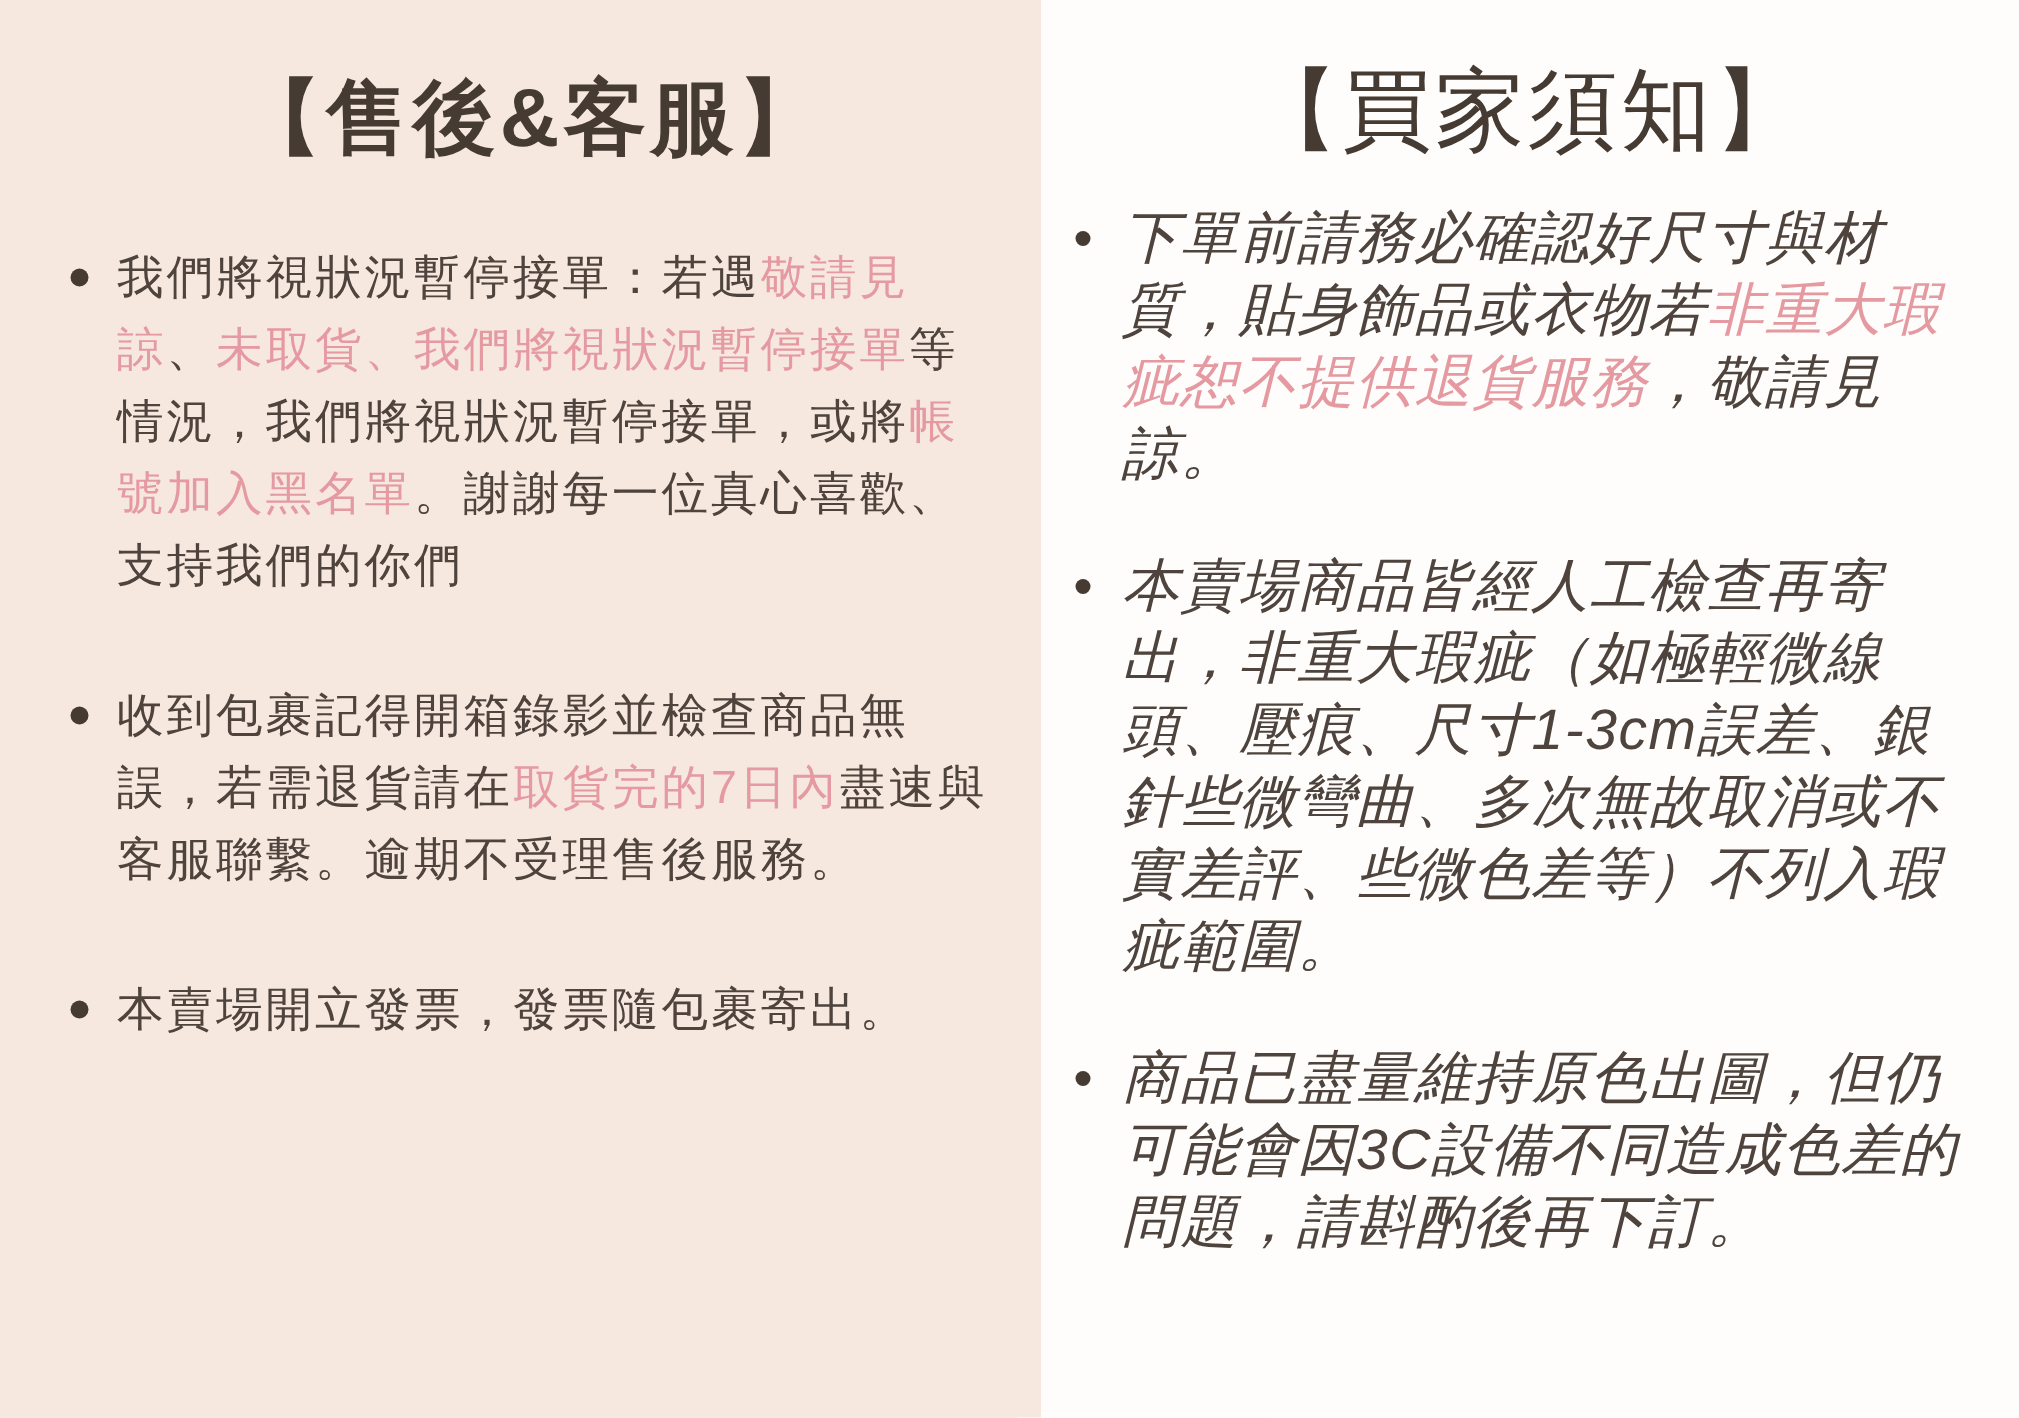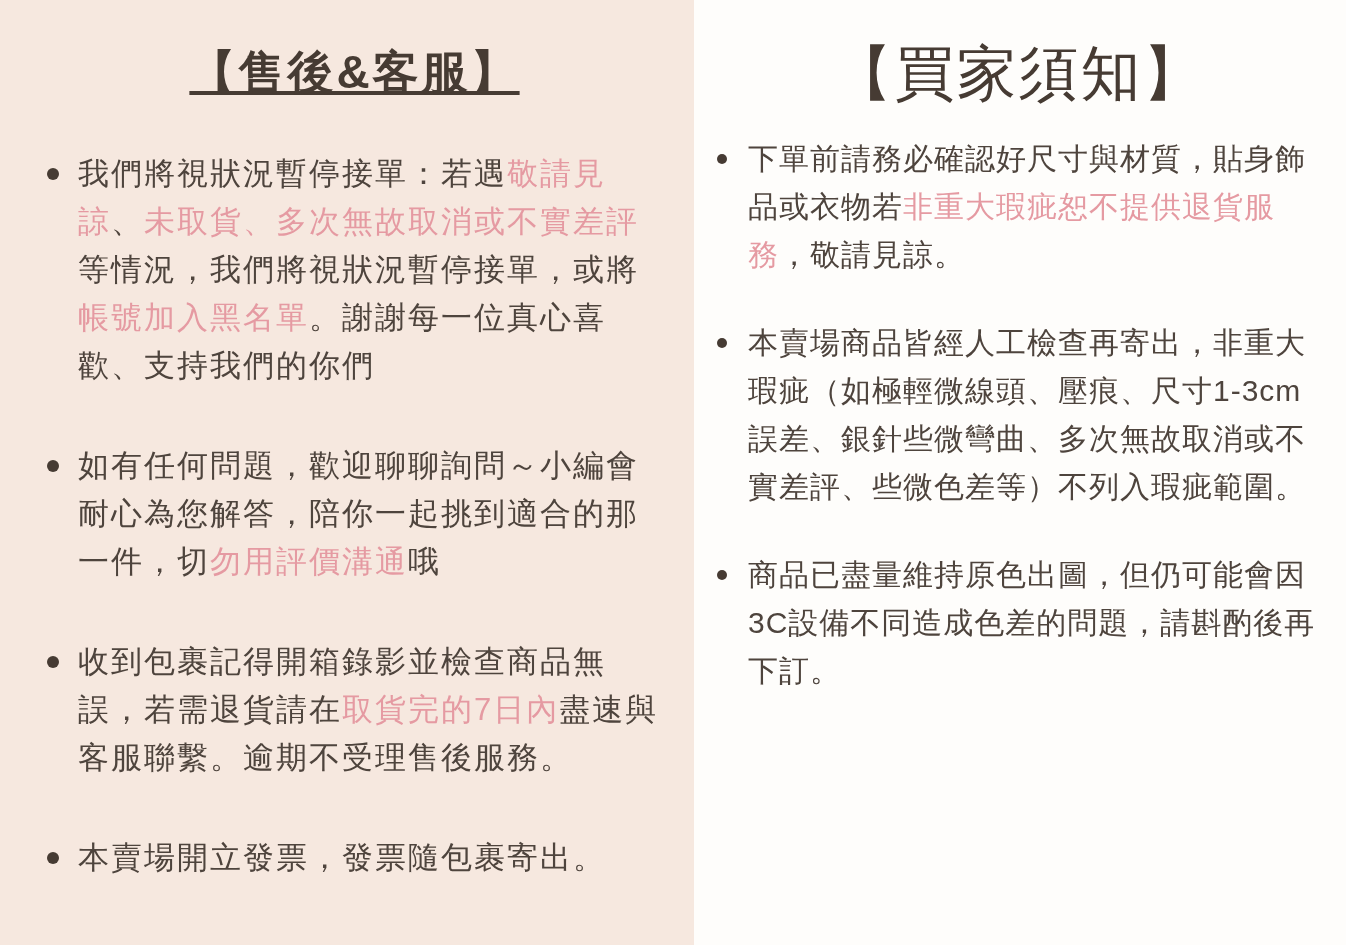--- a/index.html
+++ b/index.html
@@ -27,25 +27,24 @@
     width:652px;
     background:var(--right-bg);
     padding:30px 24px 0 21px;
   }
   .title{
     text-align:center;
     color:var(--title);
     line-height:1.25;
   }
   .panel-left .title{
-    font-size:46px;
+    font-size:55px;
     font-weight:600;
     letter-spacing:3px;
     margin-top:8px;
-    text-decoration:underline;
   }
   .panel-right .title{
     font-size:60px;
     font-weight:500;
     letter-spacing:2px;
     margin-top:6px;
   }
   ul.list{list-style:none;}
   .panel-left ul.list{margin-top:48px;}
   .panel-right ul.list{margin-top:24px;}
@@ -53,24 +52,25 @@
     position:relative;
     padding-left:33px;
   }
   .panel-left li.item{
     font-size:31px;
     line-height:48px;
     letter-spacing:2px;
     margin-bottom:52px;
   }
   .panel-right li.item{
-    font-size:30px;
+    font-size:38px;
     line-height:48px;
     letter-spacing:1px;
     margin-bottom:40px;
+    font-style:italic;
   }
   .dot{
     position:absolute;
     left:2px;
     width:12px;height:12px;
     border-radius:50%;
     background:var(--title);
   }
   .panel-left .dot{top:18px;}
   .panel-right .dot{top:19px;width:10px;height:10px;}
@@ -80,25 +80,21 @@
 </head>
 <body>
 
 <div class="page">
 
   <section class="panel panel-left">
     <h1 class="title">【售後&amp;客服】</h1>
     <ul class="list">
       <li class="item">
         <span class="dot"></span>
-        <span class="txt"><span>我們將視狀況暫停接單：若遇</span><span class="hl">敬請見諒</span><span>、</span><span class="hl">未取貨、多次無故取消或不實差評</span><span>等情況，我們將視狀況暫停接單，或將</span><span class="hl">帳號加入黑名單</span><span>。謝謝每一位真心喜歡、支持我們的你們</span></span>
-      </li>
-      <li class="item">
-        <span class="dot"></span>
-        <span class="txt"><span>如有任何問題，歡迎聊聊詢問～小編會耐心為您解答，陪你一起挑到適合的那一件，切</span><span class="hl">勿用評價溝通</span><span>哦</span></span>
+        <span class="txt"><span>我們將視狀況暫停接單：若遇</span><span class="hl">敬請見諒</span><span>、</span><span class="hl">未取貨、我們將視狀況暫停接單</span><span>等情況，我們將視狀況暫停接單，或將</span><span class="hl">帳號加入黑名單</span><span>。謝謝每一位真心喜歡、支持我們的你們</span></span>
       </li>
       <li class="item">
         <span class="dot"></span>
         <span class="txt"><span>收到包裹記得開箱錄影並檢查商品無誤，若需退貨請在</span><span class="hl">取貨完的7日內</span><span>盡速與客服聯繫。逾期不受理售後服務。</span></span>
       </li>
       <li class="item">
         <span class="dot"></span>
         <span class="txt"><span>本賣場開立發票，發票隨包裹寄出。</span></span>
       </li>
     </ul>

